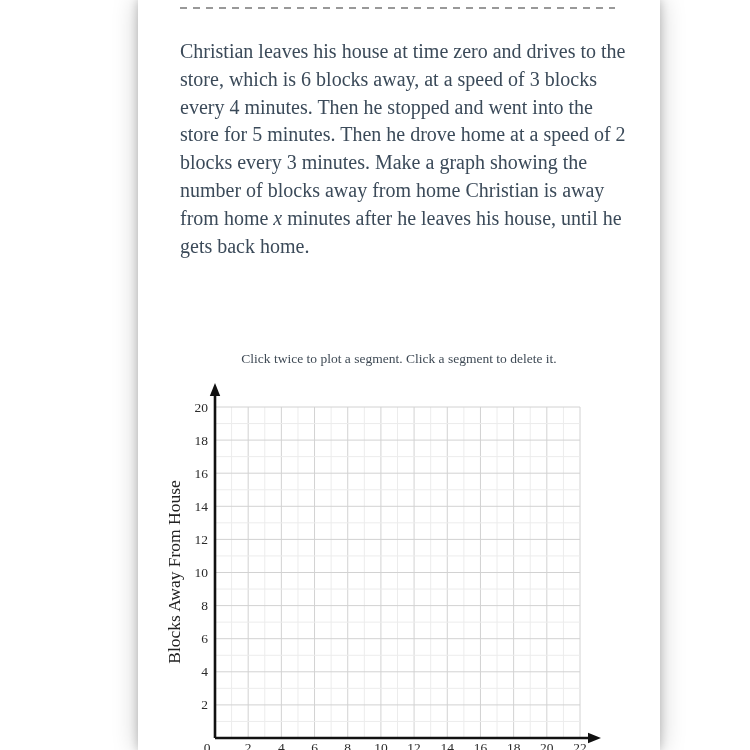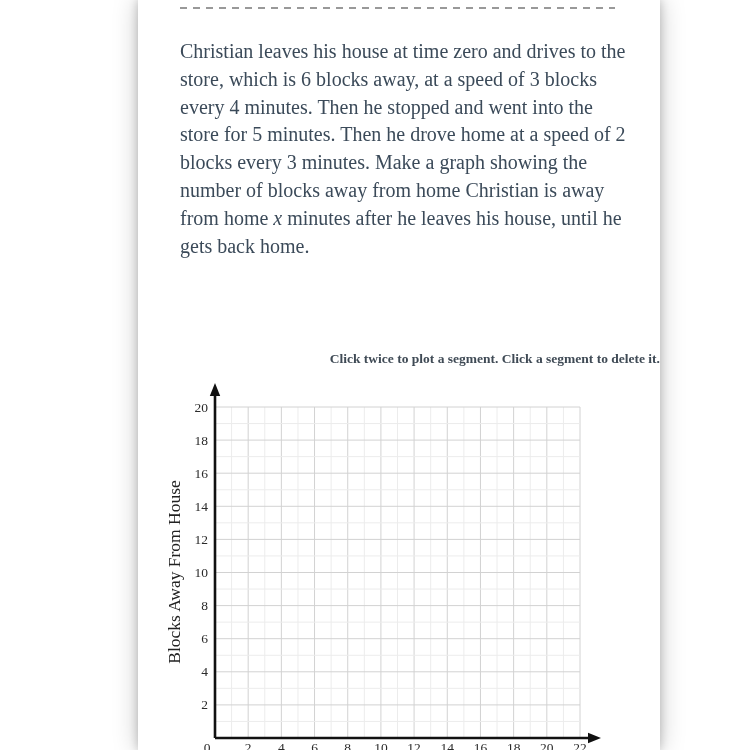--- a/index.html
+++ b/index.html
@@ -39,25 +39,24 @@
     font-family: "Liberation Serif", serif;
   }
   .problem-text i {
     font-family: "Liberation Serif", serif;
     font-style: italic;
   }
   .plot-instruction {
     position: absolute;
     left: 0; top: 351px;
     width: 522px;
-    text-align: right;
+    text-align: center;
     font-size: 13.5px;
     color: #3f4a55;
     font-family: "Liberation Serif", serif;
-    font-weight: bold;
   }
   .plot-area {
     position: absolute;
     left: 22px; top: 378px;
     width: 460px; height: 385px;
     cursor: pointer;
   }
   svg text {
     font-family: "Liberation Serif", serif;
     font-size: 13.5px;

